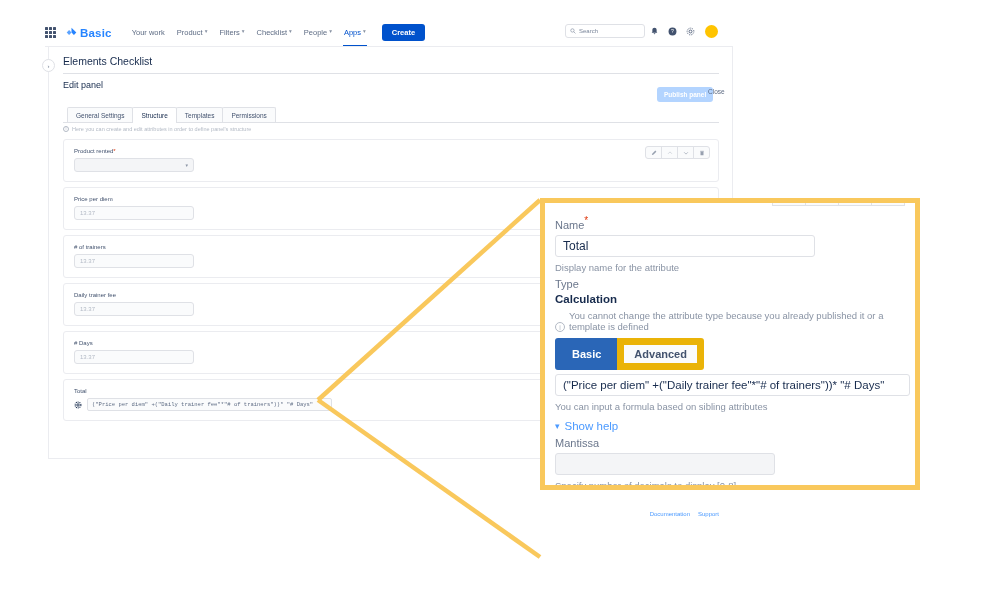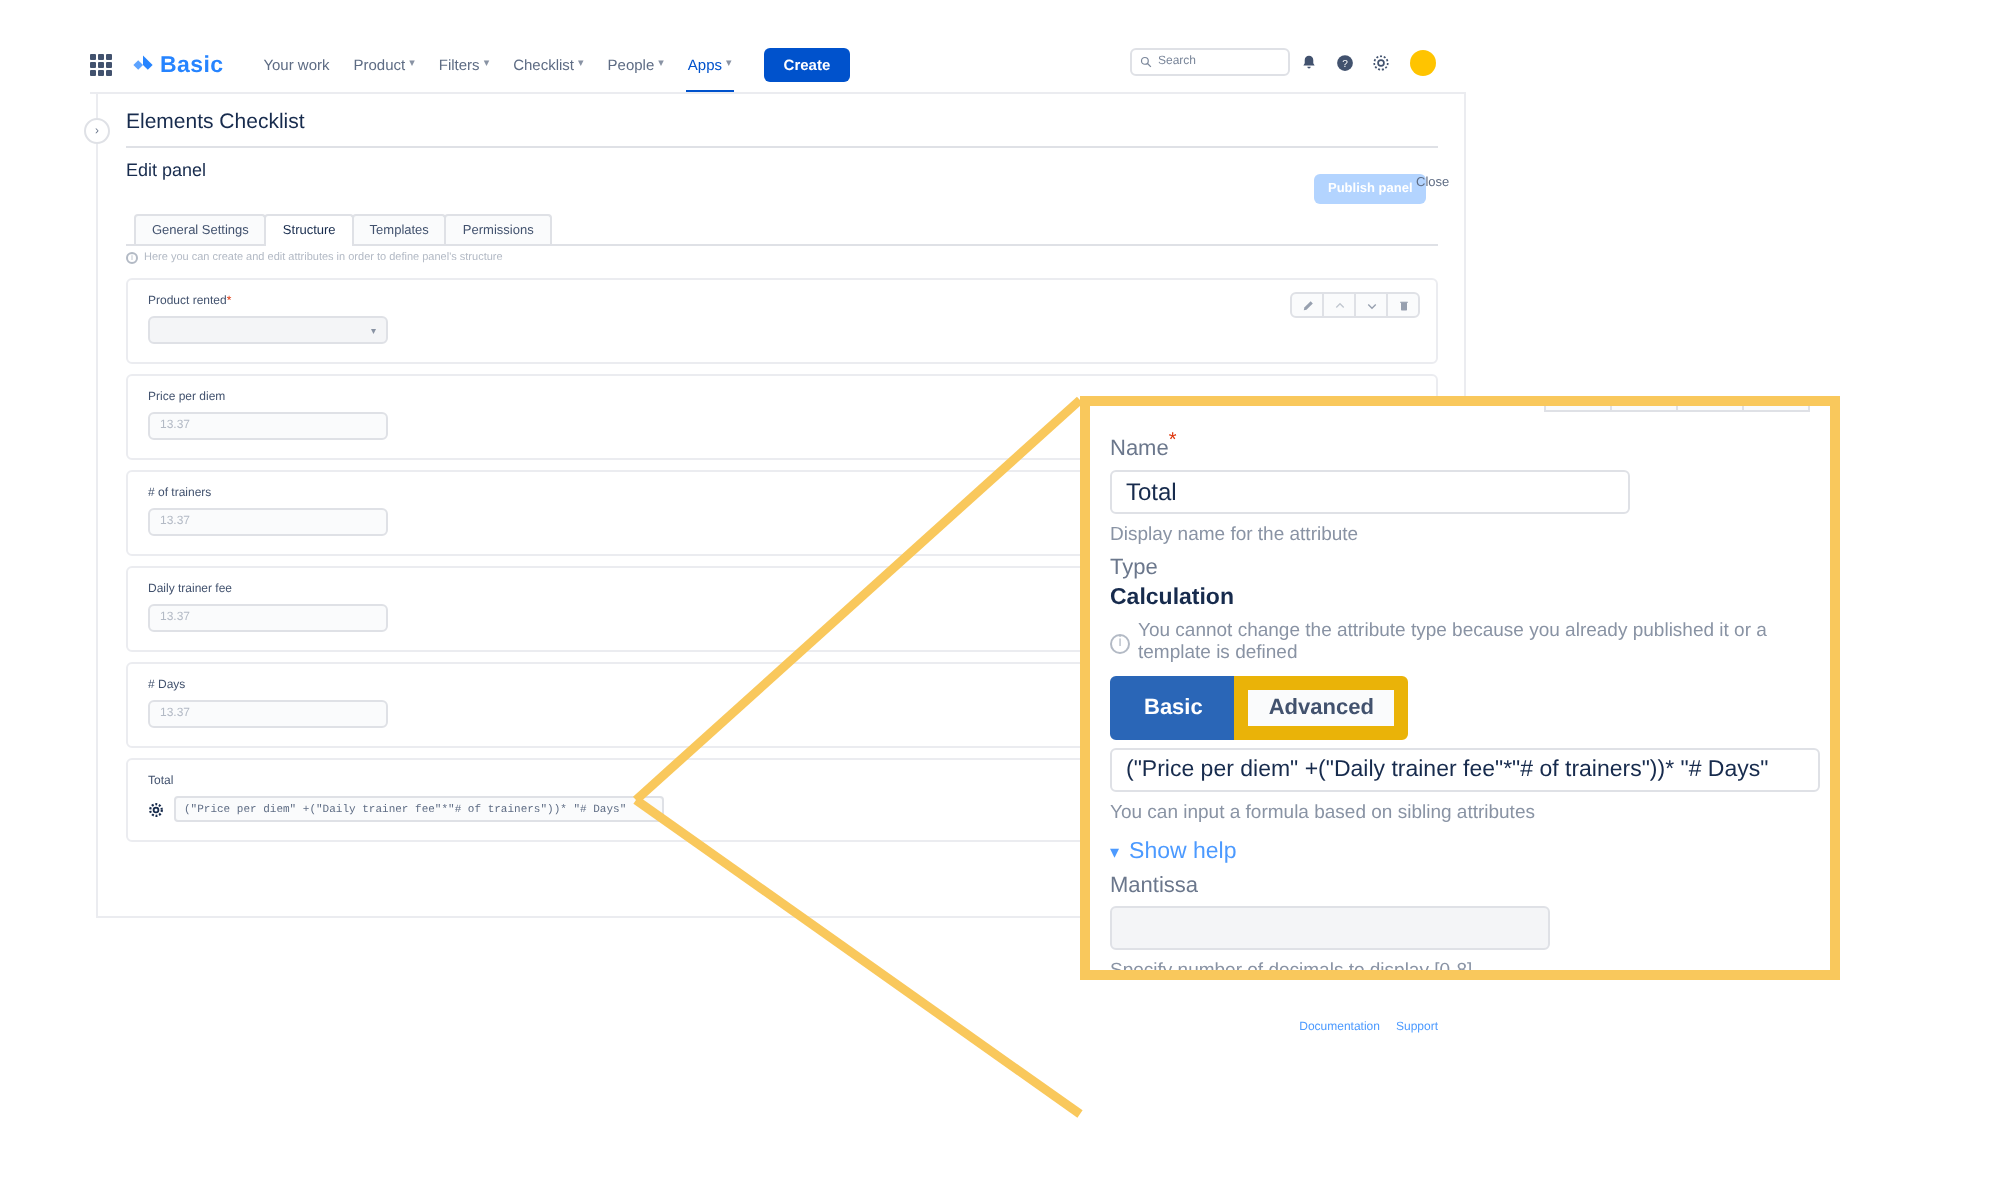--- a/index.html
+++ b/index.html
@@ -163,21 +163,21 @@
   .co-label .req { color:#de350b; font-size:10px; vertical-align:super; }
   .co-input {
     width:260px; height:22px; border:1px solid #dfe1e6; border-radius:3px;
     background:#fff; display:flex; align-items:center; padding:0 7px;
     font-size:12px; color:#172b4d; margin-top:4px;
   }
   .co-input.disabled { background:#f4f5f7; border-color:#dfe1e6; }
   .co-help { font-size:9.5px; color:#8993a4; margin-top:5px; }
   .co-strong { font-size:11.5px; color:#172b4d; font-weight:700; margin-top:3px; }
   .co-infoline {
-    display:flex; align-items:center; gap:4px; margin-top:5px;
+    display:flex; align-items:flex-end; gap:4px; margin-top:5px;
   }
   .co-infoline .ic {
     width:10px; height:10px; border:1px solid #b3bac5; border-radius:50%;
     display:flex; align-items:center; justify-content:center;
     font-size:7px; color:#b3bac5; flex:none; margin-top:1px;
   }
   .co-infoline .tx { font-size:9.5px; color:#8993a4; line-height:1.2; }
   .seg { display:flex; margin-top:6px; width:96px; }
   .seg div {
     font-size:11px; font-weight:700; padding:3px 10px; border:7px solid #eab308;

